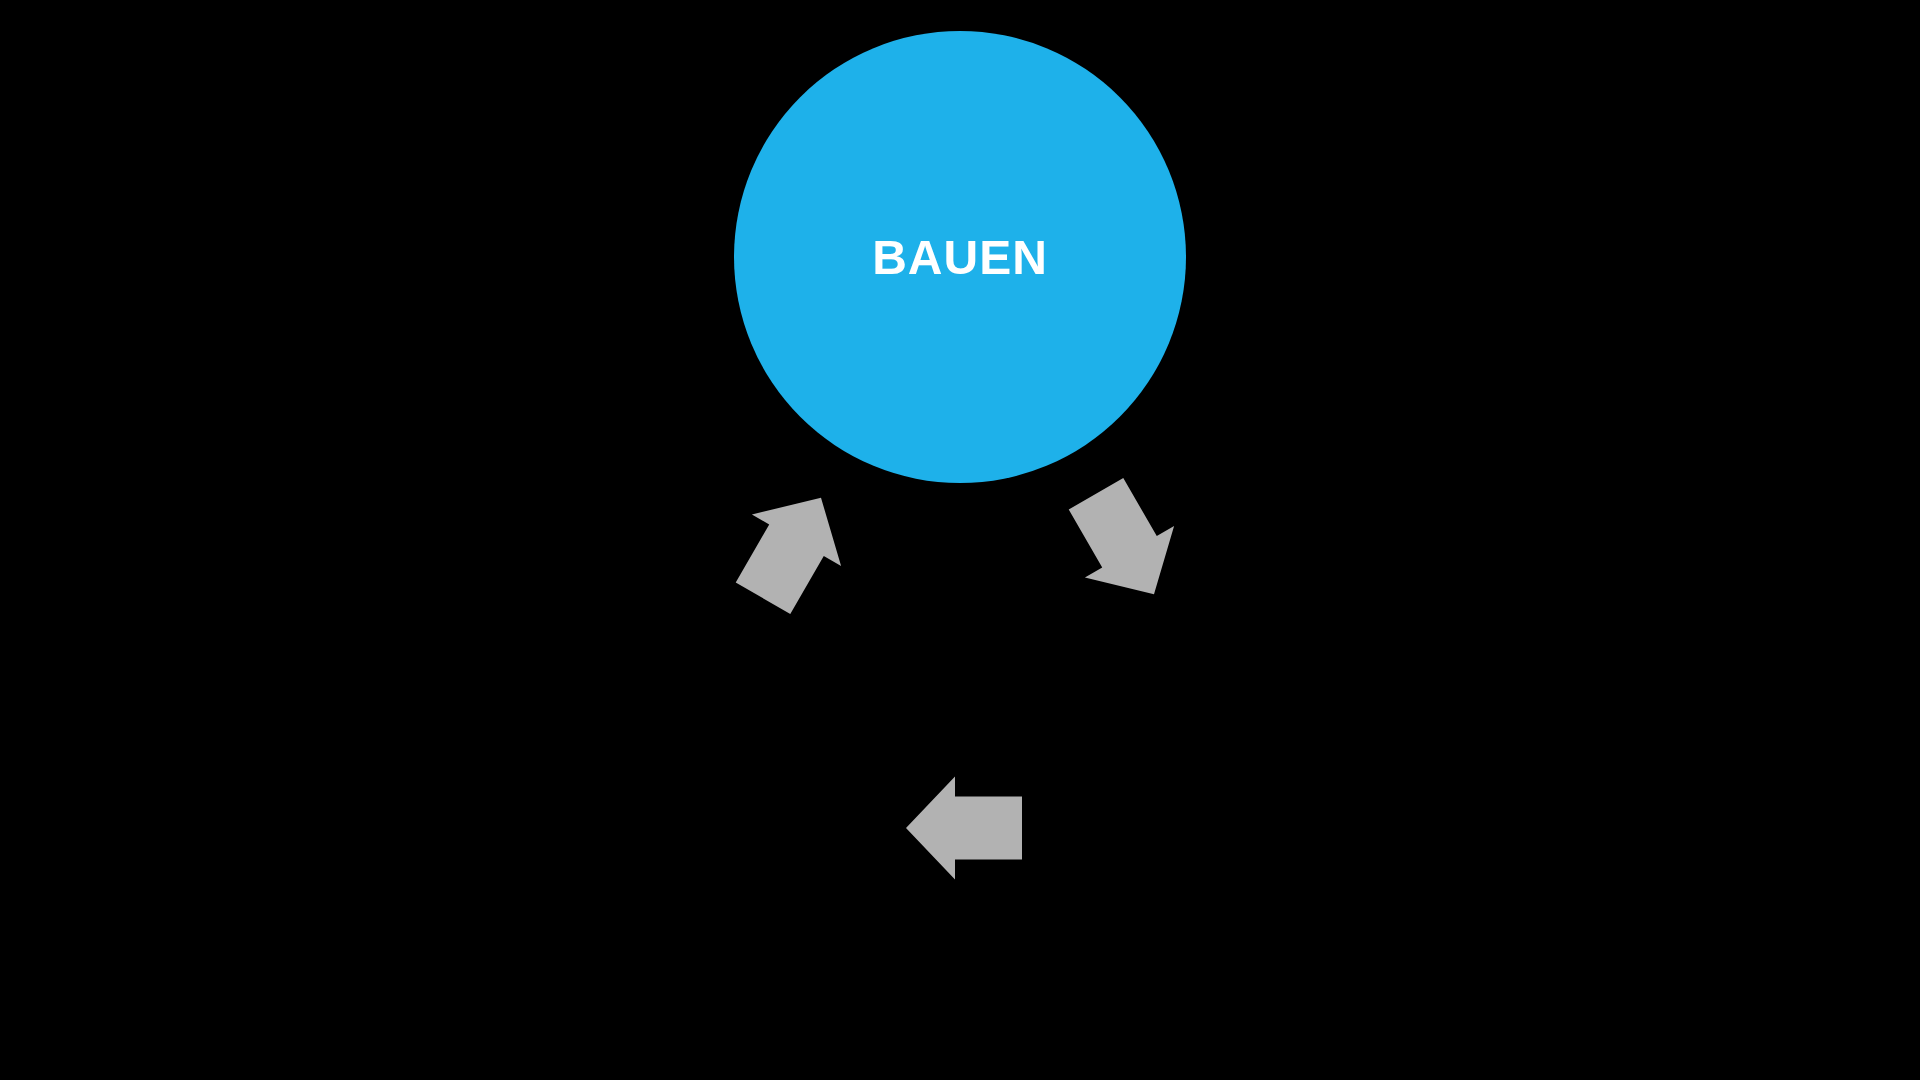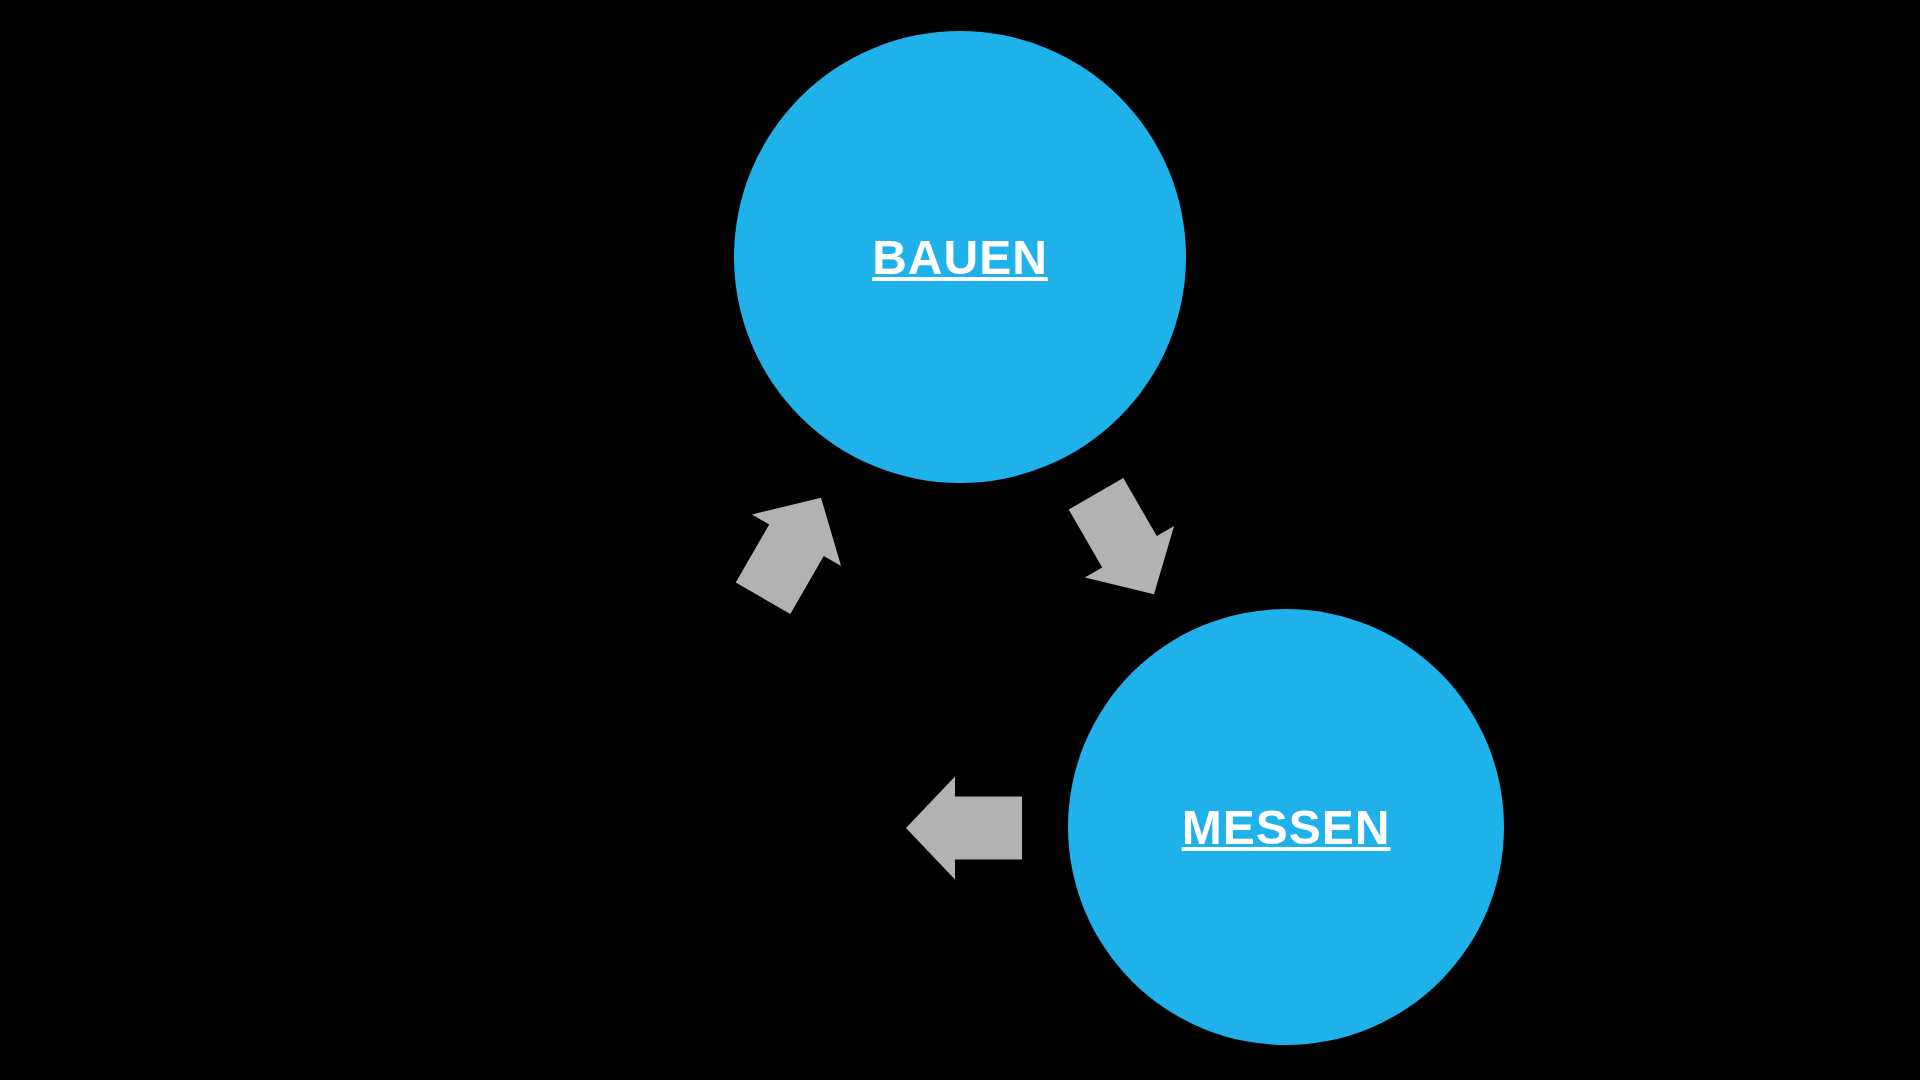--- a/index.html
+++ b/index.html
@@ -27,44 +27,40 @@
     display: flex;
     align-items: center;
     justify-content: center;
   }
   .node-label {
     color: var(--label-color);
     font-weight: bold;
     font-size: 48px;
     letter-spacing: 1px;
     user-select: none;
-    text-decoration: underline;
   }
   #node-bauen  { left: 734px;  top: 31px;  width: 452px; height: 452px; }
   #node-lernen { left: 418px;  top: 609px; width: 436px; height: 436px; }
   #node-messen { left: 1068px; top: 609px; width: 436px; height: 436px; }
   .arrow-svg { position: absolute; width: 160px; height: 160px; }
   #arrow-lernen-to-bauen  { left: 712px;  top: 468px; }
   #arrow-bauen-to-messen  { left: 1045px; top: 464px; }
   #arrow-messen-to-lernen { left: 884px;  top: 748px; }
   .arrow-shape { fill: var(--arrow-fill); }
 </style>
 </head>
 <body>
 
 <div class="stage">
 
   <div class="node" id="node-bauen">
     <span class="node-label">BAUEN</span>
   </div>
 
 
-  <div class="node" id="node-messen">
-    <span class="node-label">MESSEN</span>
-  </div>
 
   <svg class="arrow-svg" id="arrow-lernen-to-bauen" viewBox="0 0 160 160">
     <g transform="rotate(30 80 80)">
       <polygon class="arrow-shape" points="80,22 28.5,71 48.5,71 48.5,138 111.5,138 111.5,71 131.5,71"></polygon>
     </g>
   </svg>
 
   <svg class="arrow-svg" id="arrow-bauen-to-messen" viewBox="0 0 160 160">
     <g transform="rotate(150 80 80)">
       <polygon class="arrow-shape" points="80,22 28.5,71 48.5,71 48.5,138 111.5,138 111.5,71 131.5,71"></polygon>

